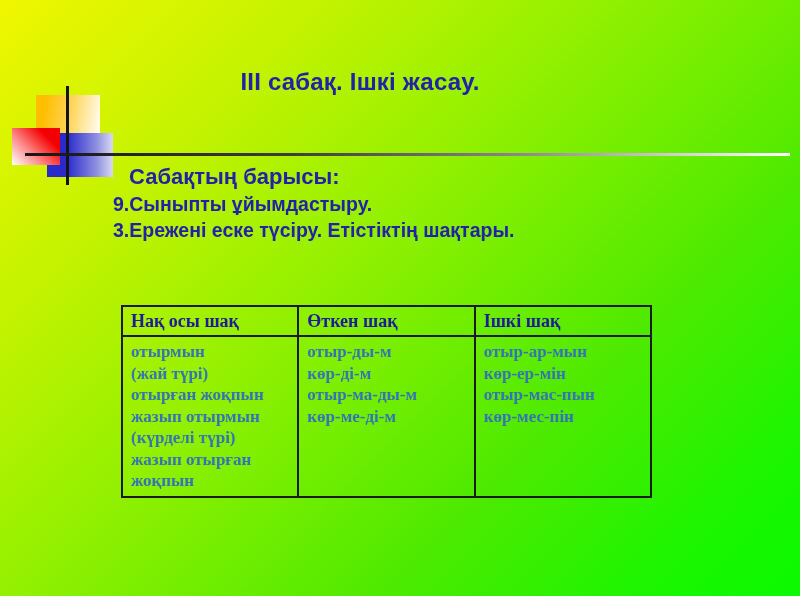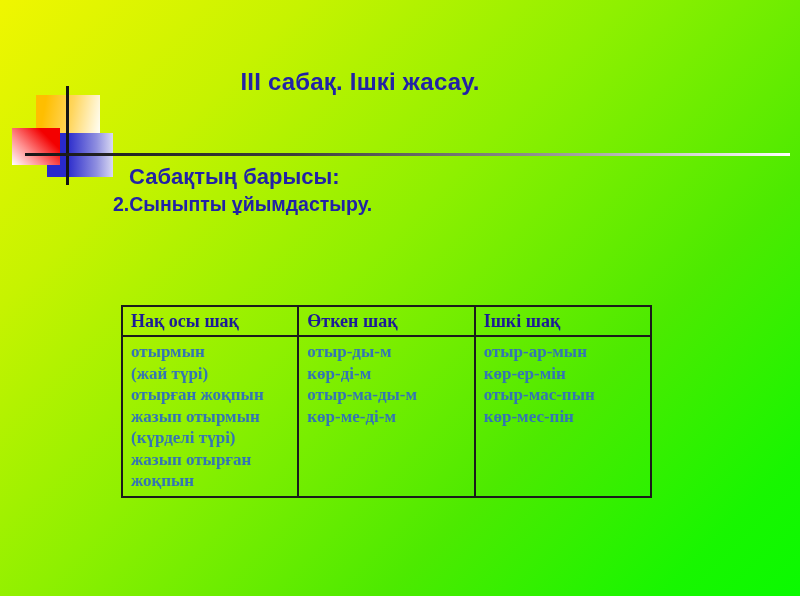--- a/index.html
+++ b/index.html
@@ -113,21 +113,22 @@
   <div class="sq sq-yellow"></div>
   <div class="sq sq-blue"></div>
   <div class="sq sq-red"></div>
   <div class="vline"></div>
   <div class="hline-long"></div>
 
   <div class="slide-title">ІІІ сабақ. Ішкі жасау.</div>
 
   <div class="lesson-heading">Сабақтың барысы:</div>
   <div class="lesson-list">
-    <div class="list-item">2.Сыныпты ұйымдастыру.</div>
+    <div class="list-item">9.Сыныпты ұйымдастыру.</div>
+    <div class="list-item">3.Ережені еске түсіру. Етістіктің шақтары.</div>
   </div>
 
   <table class="tense-table">
     <thead>
       <tr>
         <th>Нақ осы шақ</th>
         <th>Өткен шақ</th>
         <th>Ішкі шақ</th>
       </tr>
     </thead>

